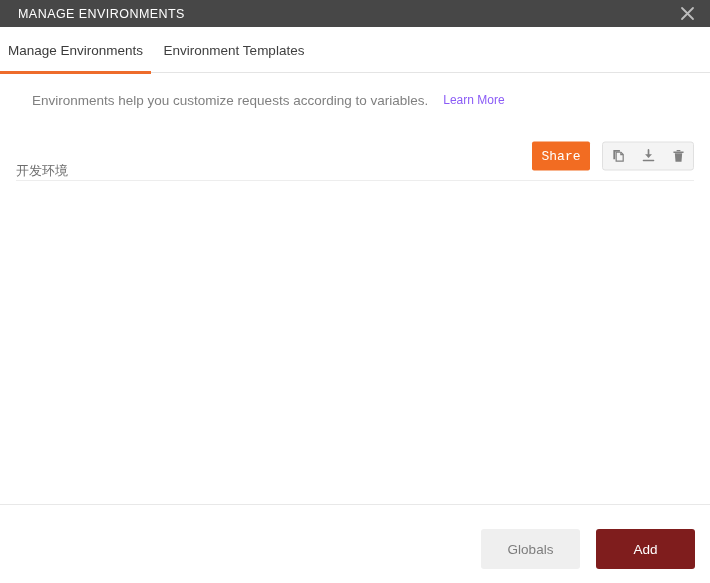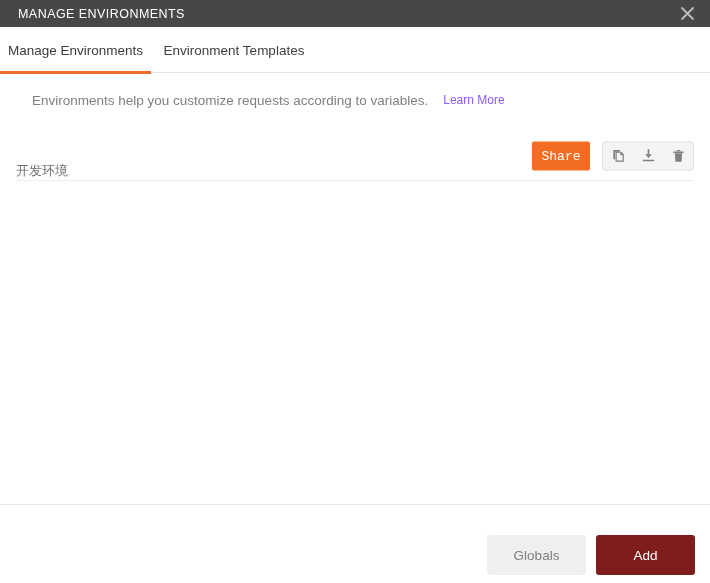--- a/index.html
+++ b/index.html
@@ -190,24 +190,24 @@
     bottom: 0;
     width: 710px;
     height: 79px;
     background: #ffffff;
     border-top: 1px solid #e8e8e8;
     box-sizing: border-box;
   }
   .footer-buttons {
     position: absolute;
     right: 15px;
-    top: 30px;
-    display: flex;
-    align-items: center;
-    gap: 10px;
+    top: 24px;
+    display: flex;
+    align-items: center;
+    gap: 16px;
   }
   .btn {
     height: 40px;
     border-radius: 3px;
     font-size: 13.5px;
     font-family: "Liberation Sans", sans-serif;
     cursor: pointer;
     display: flex;
     align-items: center;
     justify-content: center;

